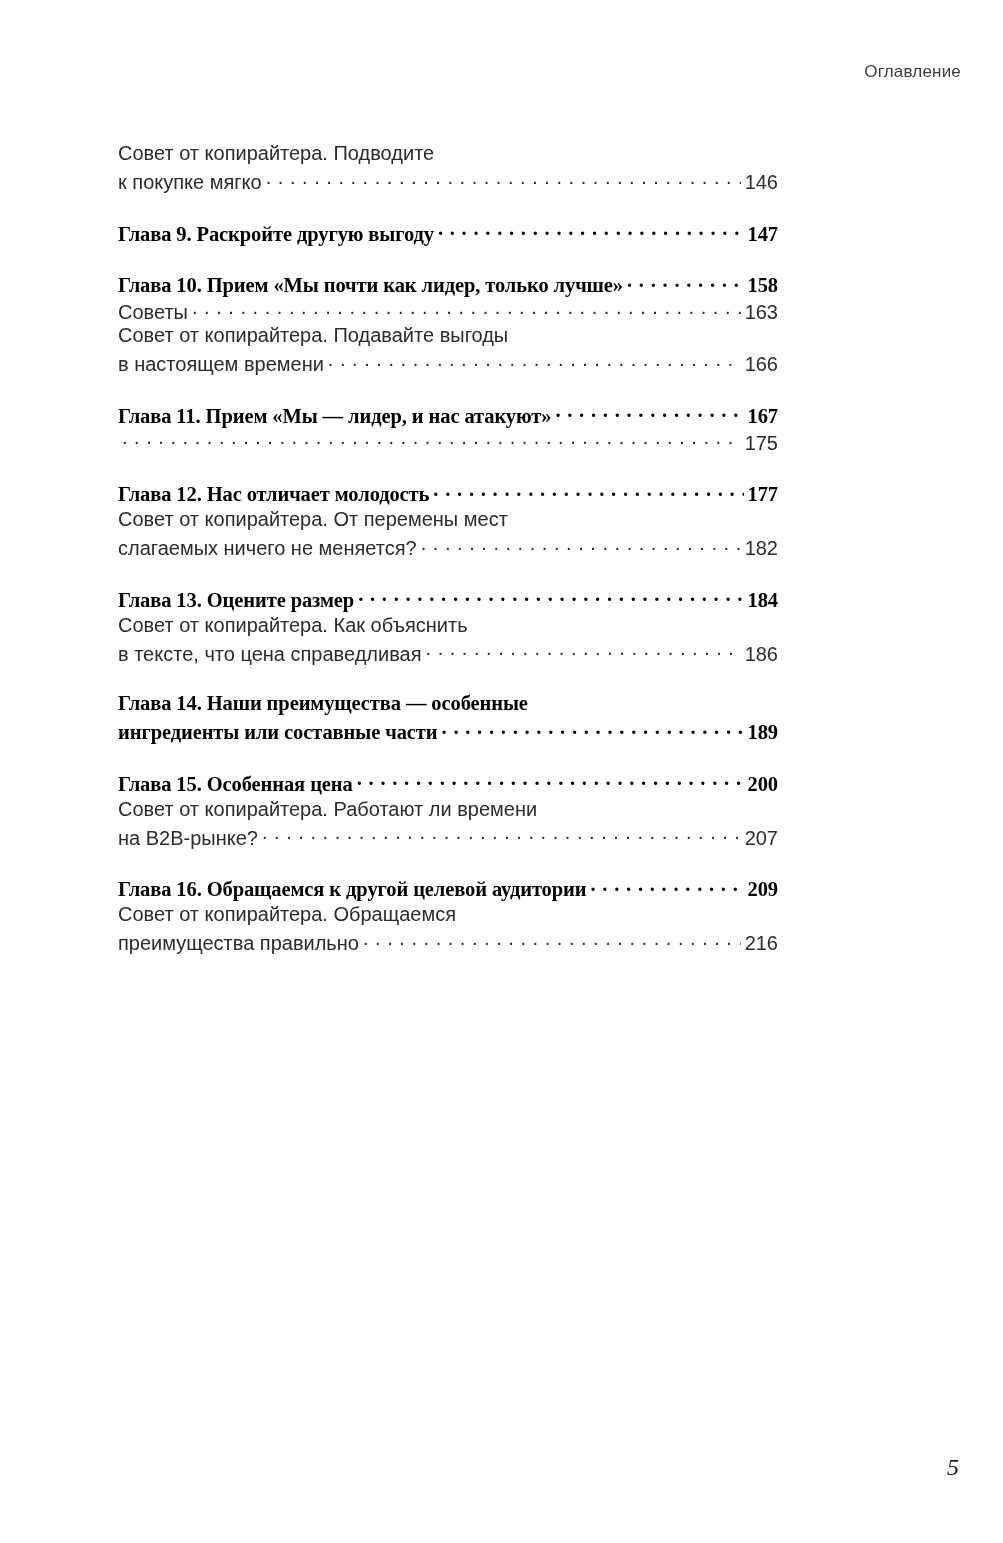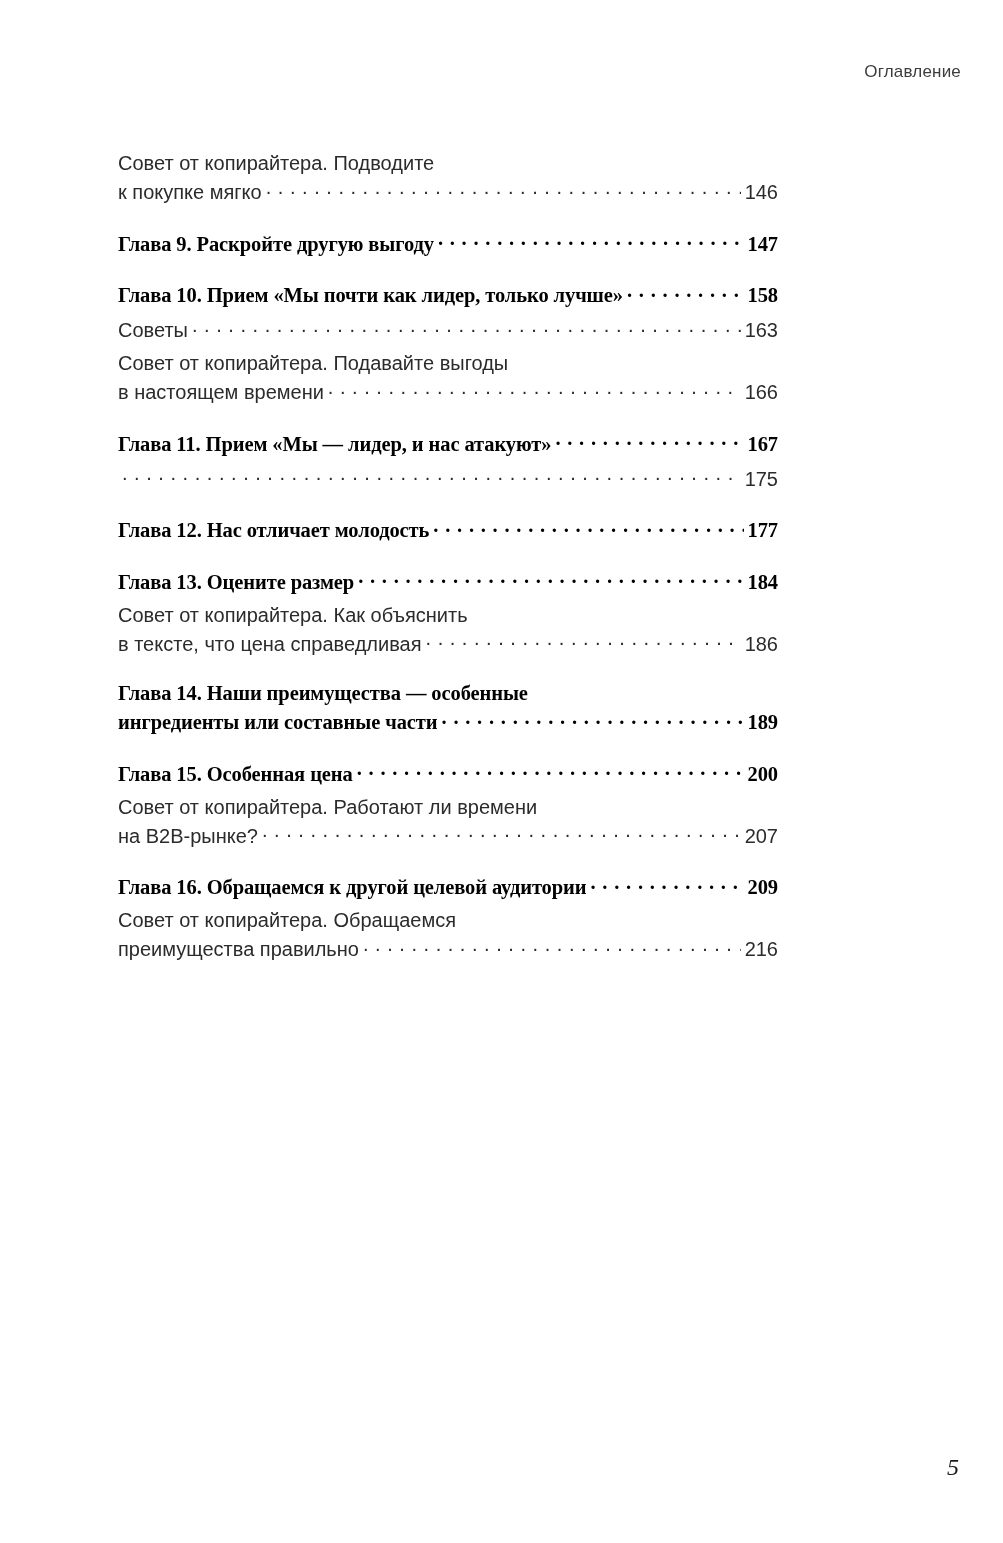--- a/index.html
+++ b/index.html
@@ -36,21 +36,20 @@
   }
   .entry {
     display: block;
   }
   .chapter {
     margin-top: 26px;
     margin-bottom: 2px;
     font-family: Liberation Serif, serif;
   }
   .sub {
-    margin-top: 10px;
   }
   .line {
     display: flex;
     align-items: baseline;
     width: 100%;
   }
   .chapter .line {
     font-weight: bold;
     font-size: 20.5px;
     color: #000;
@@ -170,20 +169,30 @@
           <span class="pg">175</span>
         </div>
       </div>
       <div class="entry chapter">
         <div class="line">
           <span class="txt">Глава 12. Нас отличает молодость</span>
           <span class="leader"></span>
           <span class="pg">177</span>
         </div>
       </div>
+      <div class="entry sub">
+        <div class="line nolead">
+          <span class="txt">Совет от копирайтера. От перемены мест</span>
+        </div>
+        <div class="line cont">
+          <span class="txt">слагаемых ничего не меняется?</span>
+          <span class="leader"></span>
+          <span class="pg">182</span>
+        </div>
+      </div>
       <div class="entry chapter">
         <div class="line">
           <span class="txt">Глава 13. Оцените размер</span>
           <span class="leader"></span>
           <span class="pg">184</span>
         </div>
       </div>
       <div class="entry sub">
         <div class="line nolead">
           <span class="txt">Совет от копирайтера. Как объяснить</span>

